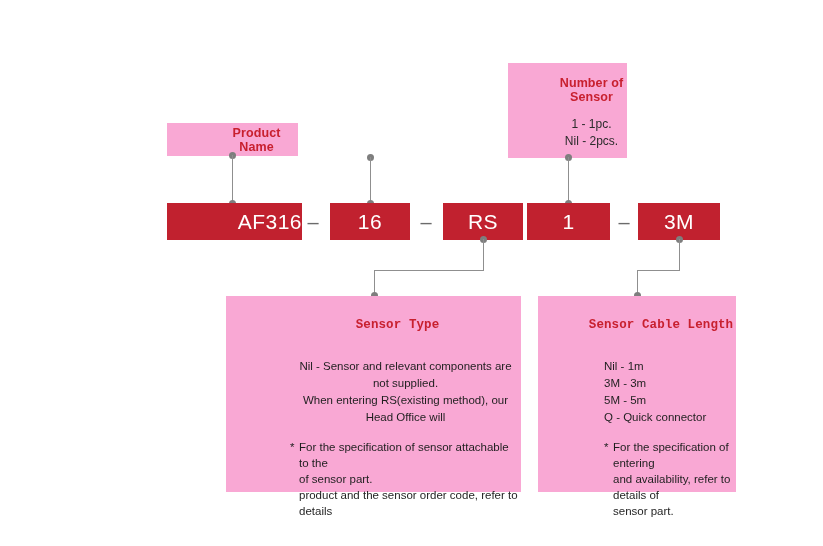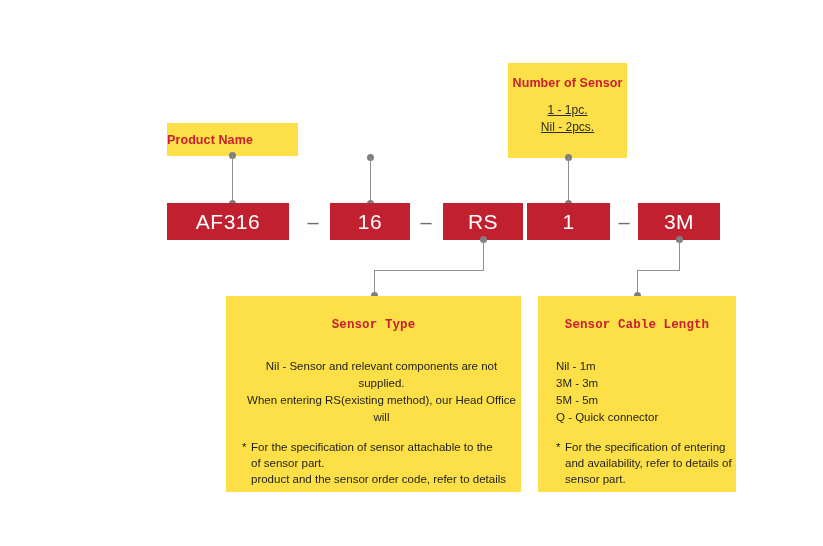--- a/index.html
+++ b/index.html
@@ -15,22 +15,23 @@
     position: relative;
     width: 823px;
     height: 546px;
     background: #ffffff;
     overflow: hidden;
   }
 
   
   .gray-box {
     position: absolute;
-    background: #fde047;
+    background: #f9a8d4;
     box-sizing: border-box;
+    padding-left: 48px;
   }
   .red-box {
     position: absolute;
     background: #c1212f;
     box-sizing: border-box;
     display: flex;
     align-items: center;
     justify-content: center;
     color: #ffffff;
     font-size: 21px;
@@ -52,21 +53,20 @@
     font-size: 12.5px;
     font-weight: 700;
     text-align: center;
     letter-spacing: 0.1px;
   }
   .callout-body {
     color: #2b2b2b;
     font-size: 12px;
     text-align: center;
     line-height: 17px;
-    text-decoration: underline;
   }
 
   
   .detail-title {
     color: #c8202f;
     font-size: 12.5px;
     font-weight: 700;
     text-align: center;
     letter-spacing: 0.1px;
     font-family: Liberation Mono, monospace;
@@ -130,21 +130,21 @@
   <div class="dot" style="left:229px; top:200px;"></div>
 
   <div class="dot" style="left:367px; top:154px;"></div>
   <div class="conn conn-v" style="left:370px; top:157px; height:47px;"></div>
   <div class="dot" style="left:367px; top:200px;"></div>
 
   <div class="dot" style="left:565px; top:154px;"></div>
   <div class="conn conn-v" style="left:568px; top:157px; height:47px;"></div>
   <div class="dot" style="left:565px; top:200px;"></div>
 
-  <div class="red-box" style="left:167px; top:203px; width:122px; height:37px;">
+  <div class="red-box" style="left:167px; top:203px; width:135px; height:37px;justify-content:flex-end;">
     <span>AF316</span>
   </div>
 
   <div class="dash" style="left:303px; top:212px;">–</div>
 
   <div class="red-box" style="left:330px; top:203px; width:80px; height:37px;">
     <span>16</span>
   </div>
 
   <div class="dash" style="left:416px; top:212px;">–</div>

